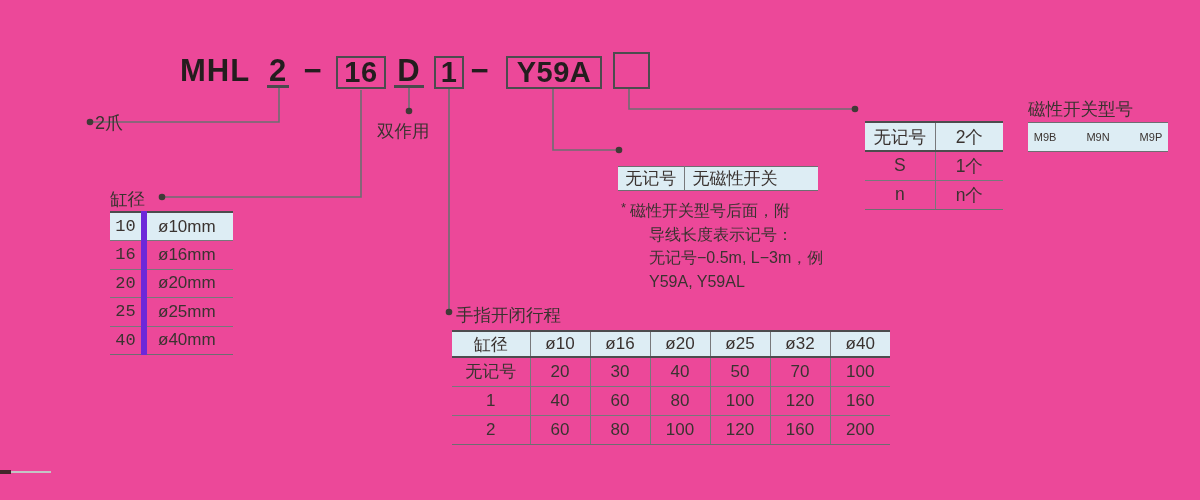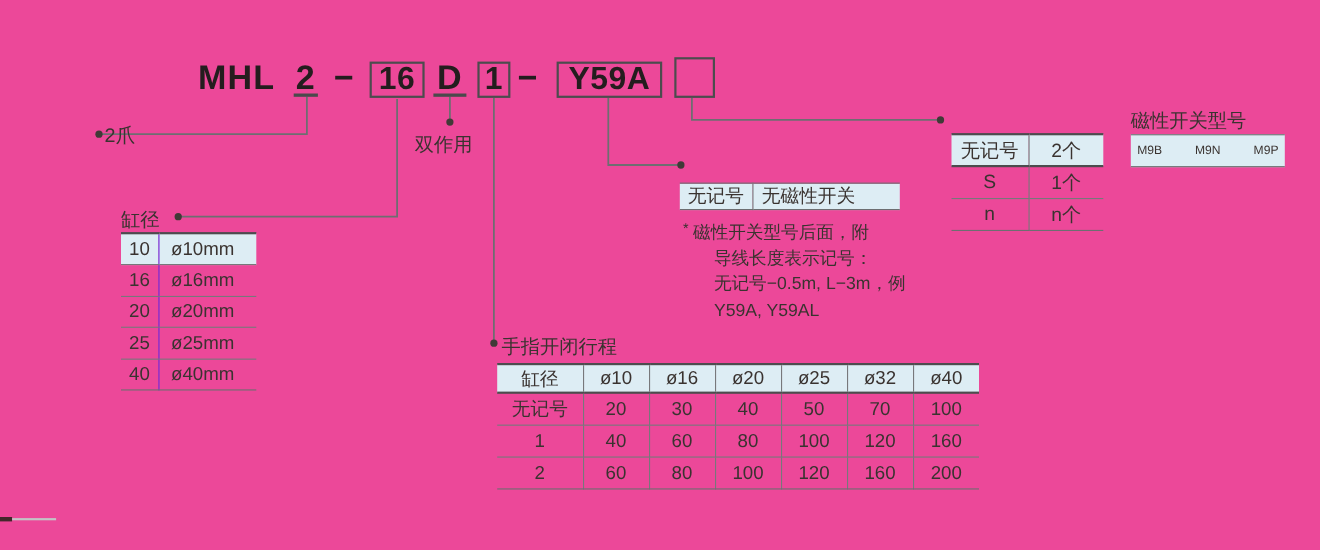--- a/index.html
+++ b/index.html
@@ -21,21 +21,21 @@
 
   
   .lbl { position:absolute; font-size:17.5px; color:#3a3330; white-space:nowrap; }
 
   
   .bore-table { position:absolute; left:110px; top:211px; border-collapse:collapse;
                 font-size:17px; color:#3a3330; }
   .bore-table td { height:28.5px; border-bottom:1px solid #77787b; }
   .bore-table tr:first-child td { border-top:2px solid #4c4c4e; }
   .bore-table tr:last-child td { border-bottom:1.5px solid #6d6e71; }
-  .bore-table td:first-child { width:34px; text-align:center; border-right:1px solid #6d28d9; }
+  .bore-table td:first-child { width:34px; text-align:center; border-right:6px solid #6d28d9;font-family:Liberation Mono, monospace; }
   .bore-table td:last-child { width:89px; padding-left:11px; }
   .row-blue { background:#ddedf4; }
 
   
   .sm-table { position:absolute; left:618px; top:166px; border-collapse:collapse;
               font-size:17px; color:#3a3330; }
   .sm-table td { height:24px; background:#ddedf4; border-top:1.5px solid #6d6e71;
                  border-bottom:1.5px solid #6d6e71; }
   .sm-table td:first-child { width:66px; text-align:center; border-right:1px solid #77787b; }
   .sm-table td:last-child { width:134px; padding-left:8px; }

